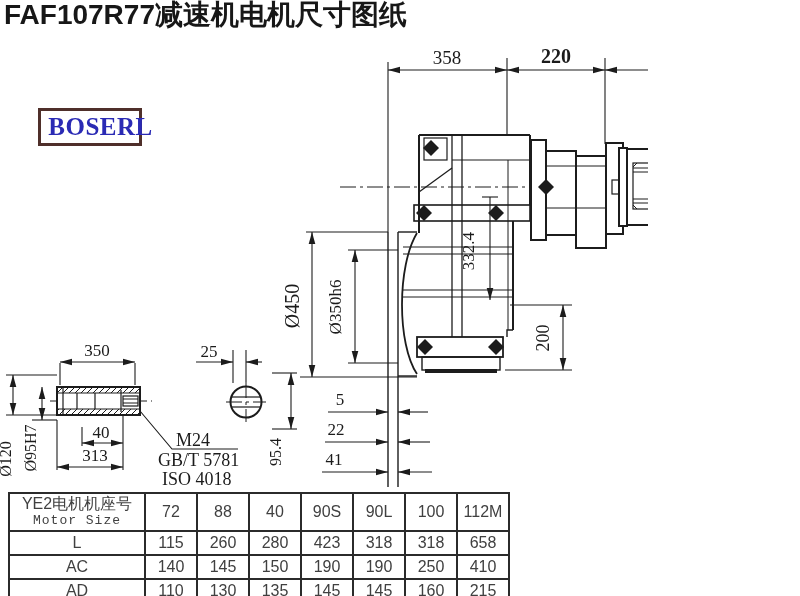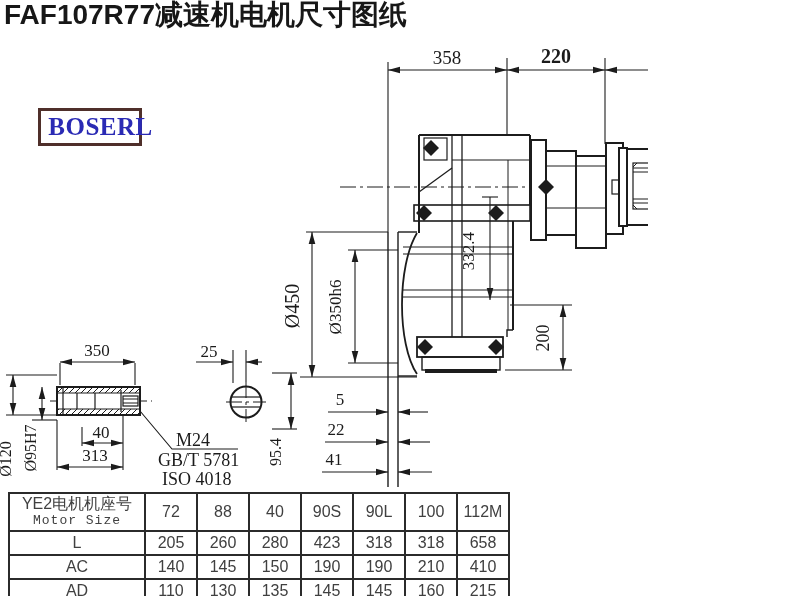--- a/index.html
+++ b/index.html
@@ -226,36 +226,36 @@
       <td class="cn">72</td>
       <td class="cn">88</td>
       <td class="cn">40</td>
       <td class="cn">90S</td>
       <td class="cn">90L</td>
       <td class="cn">100</td>
       <td class="cn">112M</td>
     </tr>
     <tr>
       <td>L</td>
-      <td>205</td>
+      <td>115</td>
       <td>260</td>
       <td>280</td>
       <td>423</td>
       <td>318</td>
       <td>318</td>
       <td>658</td>
     </tr>
     <tr>
       <td>AC</td>
       <td>140</td>
       <td>145</td>
       <td>150</td>
       <td>190</td>
       <td>190</td>
-      <td>210</td>
+      <td>250</td>
       <td>410</td>
     </tr>
     <tr>
       <td>AD</td>
       <td>110</td>
       <td>130</td>
       <td>135</td>
       <td>145</td>
       <td>145</td>
       <td>160</td>

